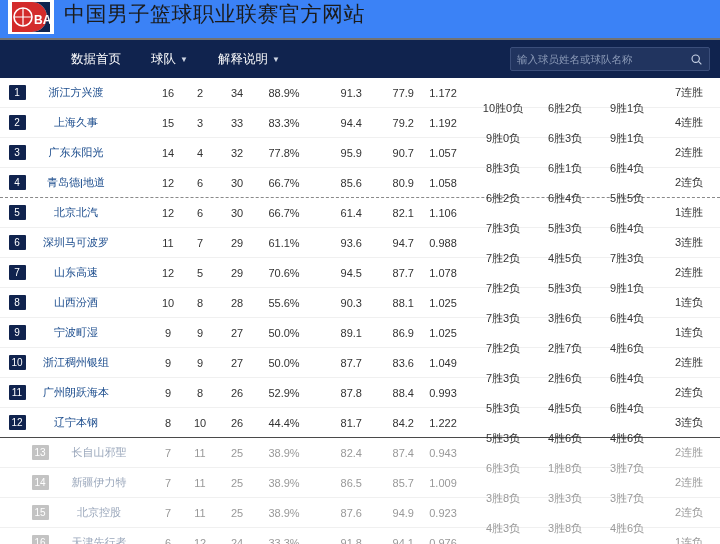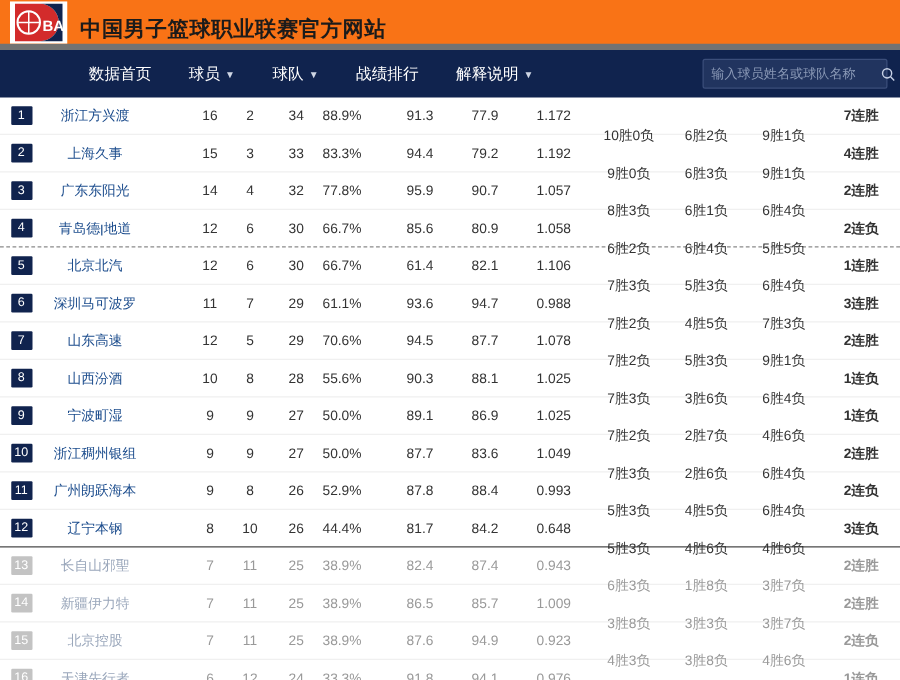--- a/index.html
+++ b/index.html
@@ -5,36 +5,36 @@
   * { box-sizing: border-box; margin: 0; padding: 0; }
   html, body {
     width: 720px; height: 544px;
     font-family: "Liberation Sans", sans-serif;
     background: #ffffff;
     overflow: hidden;
   }
   
   .header {
     height: 40px;
-    background: #f97316;
+    background: #3b82f6;
     display: flex;
-    align-items: flex-end;
+    align-items: flex-start;
     padding-left: 8px;
-    border-bottom: 5px solid #737373;
+    border-bottom: 2px solid #737373;
   }
   .logo {
     width: 46px; height: 34px;
     position: relative;
     flex: none;
     margin-right: 10px;
   }
   .logo svg { display:block; }
   .site-title {
-    font-size: 17px;
-    font-weight: bold;
+    font-size: 21px;
+    font-weight: normal;
     color: #1b1b1b;
     letter-spacing: 0.5px;
   }
   
   .navbar {
     height: 38px;
     background: #10234e;
     display: flex;
     align-items: center;
     padding-left: 56px;
@@ -52,21 +52,21 @@
     display: inline-block;
     margin-left: 4px;
     font-size: 8px;
     vertical-align: 1px;
     color: #cfd6e4;
   }
   .search-wrap {
     position: absolute;
     right: 10px;
     top: 7px;
-    width: 148px;
+    width: 200px;
     height: 24px;
     background: #21345f;
     border: 1px solid #3b4e7a;
     border-radius: 2px;
     display: flex;
     align-items: center;
     padding: 0 6px;
   }
   .search-wrap input {
     flex: 1;
@@ -85,44 +85,44 @@
     font-size: 11px;
     color: #333;
   }
   .row {
     height: 30px;
     display: flex;
     align-items: center;
     border-bottom: 1px solid #f0f0f0;
     position: relative;
   }
-  .row.dim { color: #999; }
+  .row.dim { color: #999; padding-left: 23px; }
   .row.dim .c-rank .badge { background: #c3c3c3; }
   .row.sep-dashed { border-bottom: 1px dashed #8a8a8a; }
   .row.sep-solid { border-bottom: 1px solid #4a4a4a; }
   .c-rank { width: 34px; text-align: center; flex: none; }
   .badge {
     display: inline-block;
     width: 17px; height: 15px;
     line-height: 15px;
     background: #10234e;
     color: #fff;
     font-size: 10px;
     text-align: center;
     border-radius: 1px;
   }
   .c-team { width: 84px; text-align: center; flex: none; color: #1a4b8c; }
   .row.dim .c-team { color: #9aa7bb; }
   .c-num { width: 32px; text-align: center; flex: none; }
   .c-wide { width: 42px; text-align: center; flex: none; }
-  .c-pct { width: 52px; flex: none; }
-  .c-stat { width: 52px; text-align: center; flex: none; }
+  .c-pct { width: 52px; text-align: center; flex: none; }
+  .c-stat { width: 52px; text-align: right; flex: none; }
   .c-ratio { width: 58px; text-align: center; flex: none; }
   .c-rec { width: 62px; text-align: center; flex: none; margin-top: 31px; }
-  .c-streak { width: 62px; text-align: center; flex: none; font-weight: bold; }
+  .c-streak { width: 62px; text-align: center; flex: none; }
   .spacer { flex: 1; }
 </style>
 </head>
 <body>
 
 <div class="header">
   <div class="logo">
     <svg width="46" height="34" viewBox="0 0 46 34">
       <rect x="0" y="0" width="46" height="34" fill="#ffffff"></rect>
       <path d="M4 2 h20 a12 12 0 0 1 0 30 h-20 z" fill="#d32b2b"></path>
@@ -130,23 +130,21 @@
       <circle cx="15" cy="17" r="9" fill="none" stroke="#ffffff" stroke-width="1.6"></circle>
       <path d="M6.5 17 h17 M15 8 v18" stroke="#ffffff" stroke-width="1.2" fill="none"></path>
       <text x="26" y="24" font-size="12" fill="#ffffff" font-family="Liberation Sans, sans-serif" font-weight="bold">BA</text>
     </svg>
   </div>
   <div class="site-title">中国男子篮球职业联赛官方网站</div>
 </div>
 
 <div class="navbar">
   <div class="nav-item"><span>数据首页</span></div>
-  <div class="nav-item"><span>球员</span><span class="caret">▼</span></div>
   <div class="nav-item"><span>球队</span><span class="caret">▼</span></div>
-  <div class="nav-item"><span>战绩排行</span></div>
   <div class="nav-item"><span>解释说明</span><span class="caret">▼</span></div>
 
   <div class="search-wrap">
     <input type="text" placeholder="输入球员姓名或球队名称" style="">
     <svg class="search-icon" viewBox="0 0 16 16">
       <circle cx="7" cy="7" r="4.5" fill="none" stroke="#c8d2e6" stroke-width="1.4"></circle>
       <line x1="10.4" y1="10.4" x2="14" y2="14" stroke="#c8d2e6" stroke-width="1.4"></line>
     </svg>
   </div>
 </div>
@@ -331,21 +329,21 @@
     <div class="row sep-solid">
       <div class="c-rank"><span class="badge">12</span></div>
       <div class="c-team">辽宁本钢</div>
       <div class="spacer"></div>
       <div class="c-num">8</div>
       <div class="c-num">10</div>
       <div class="c-wide">26</div>
       <div class="c-pct">44.4%</div>
       <div class="c-stat">81.7</div>
       <div class="c-stat">84.2</div>
-      <div class="c-ratio">0.648</div>
+      <div class="c-ratio">1.222</div>
       <div class="c-rec">5胜3负</div>
       <div class="c-rec">4胜6负</div>
       <div class="c-rec">4胜6负</div>
       <div class="c-streak">3连负</div>
     </div>
     <div class="row dim">
       <div class="c-rank"><span class="badge">13</span></div>
       <div class="c-team">长自山邪聖</div>
       <div class="spacer"></div>
       <div class="c-num">7</div>

